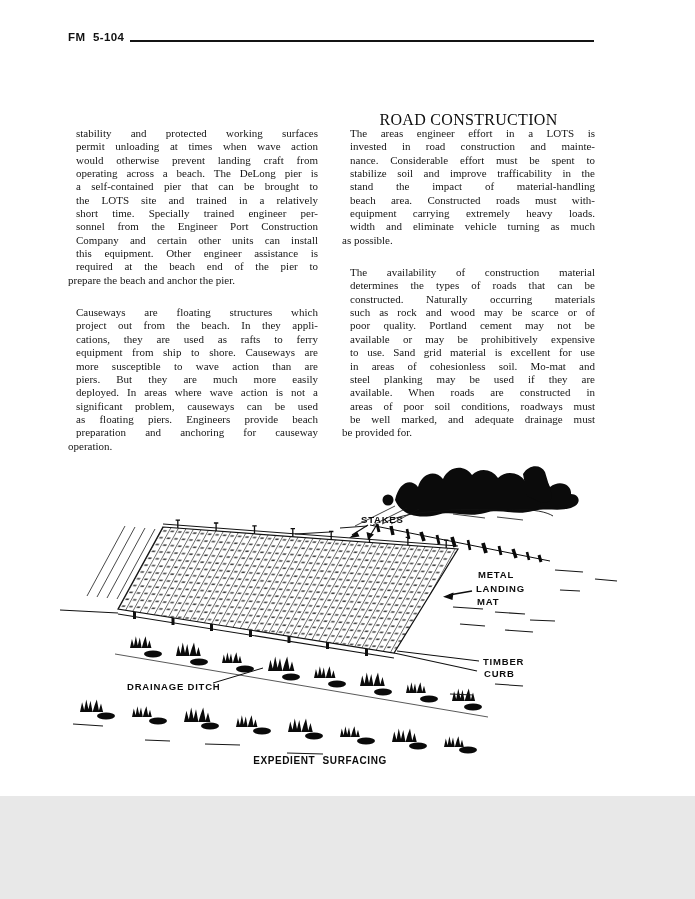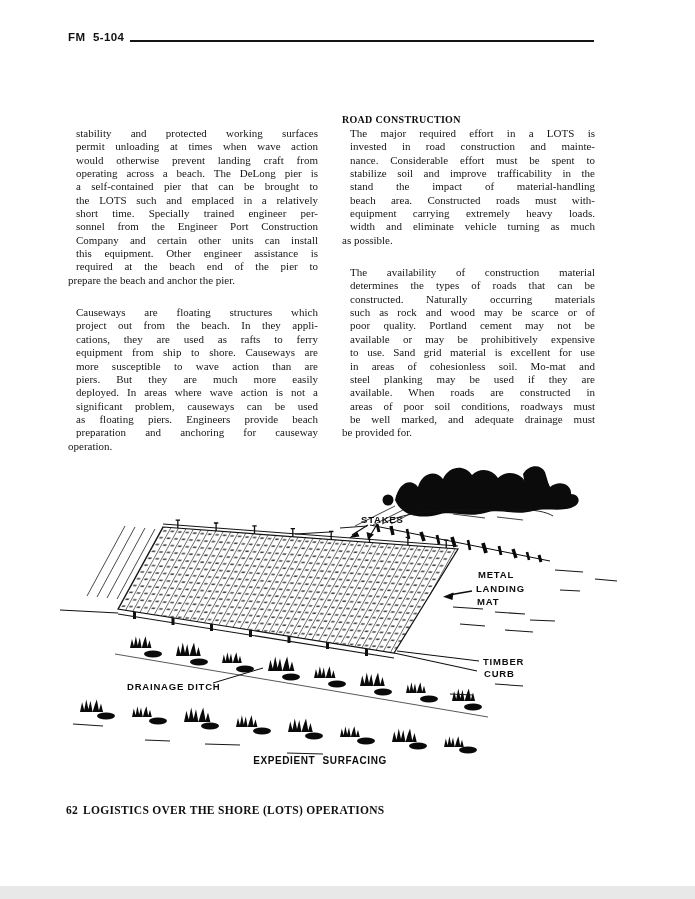--- a/index.html
+++ b/index.html
@@ -1,27 +1,27 @@
 <!DOCTYPE html>
 <html><head>
 <meta charset="utf-8">
 <style>
   html,body{margin:0;padding:0;background:#e8e8e8;}
-  .page{position:relative;width:695px;height:886px;background:#ffffff;overflow:hidden;
+  .page{position:relative;width:695px;height:796px;background:#ffffff;overflow:hidden;
         font-family:"Liberation Serif",serif;color:#161616;}
   
   .docnum{position:absolute;left:68px;top:31px;font-family:"Liberation Sans",sans-serif;
           font-weight:bold;font-size:11.5px;letter-spacing:.4px;word-spacing:4px;color:#111;}
   .hdr-rule{position:absolute;left:130px;top:40px;width:464px;height:2px;background:#141414;}
   
   .cols{position:absolute;left:68px;top:112px;width:527px;display:grid;
         grid-template-columns:250px 253px;column-gap:24px;}
   .col{font-size:11px;line-height:13.35px;}
   .col.left{margin-top:15px;}
-  .colhead{font-weight:bold;font-size:10px;line-height:15px;
+  .colhead{font-weight:normal;font-size:16px;line-height:15px;text-align:center;
            letter-spacing:.3px;color:#0d0d0d;}
   .para{margin:0 0 19px 0;}
   .pl{min-height:13.35px;}
   .pl.j{text-align:justify;text-align-last:justify;margin-left:8px;}
   
   .figure{position:absolute;left:55px;top:462px;width:585px;height:312px;}
   .figure svg{position:absolute;left:0;top:0;}
   .fig-label{font-family:"Liberation Sans",sans-serif;font-weight:bold;font-size:9.5px;
              letter-spacing:.8px;fill:#0c0c0c;}
   .caption{position:absolute;left:0;top:293px;width:530px;text-align:center;
@@ -41,21 +41,21 @@
   <div class="hdr-rule"></div>
 
   <div class="cols">
     <div class="col left">
       <div class="para">
           <div class="pl j">stability and protected working surfaces</div>
           <div class="pl j">permit unloading at times when wave action</div>
           <div class="pl j">would otherwise prevent landing craft from</div>
           <div class="pl j">operating across a beach. The DeLong pier is</div>
           <div class="pl j">a self-contained pier that can be brought to</div>
-          <div class="pl j">the LOTS such and emplaced in a relatively</div>
+          <div class="pl j">the LOTS site and trained in a relatively</div>
           <div class="pl j">short time. Specially trained engineer per-</div>
           <div class="pl j">sonnel from the Engineer Port Construction</div>
           <div class="pl j">Company and certain other units can install</div>
           <div class="pl j">this equipment. Other engineer assistance is</div>
           <div class="pl j">required at the beach end of the pier to</div>
           <div class="pl">prepare the beach and anchor the pier.</div>
         </div>
       <div class="para">
           <div class="pl j">Causeways are floating structures which</div>
           <div class="pl j">project out from the beach. In they appli-</div>
@@ -66,21 +66,21 @@
           <div class="pl j">deployed. In areas where wave action is not a</div>
           <div class="pl j">significant problem, causeways can be used</div>
           <div class="pl j">as floating piers. Engineers provide beach</div>
           <div class="pl j">preparation and anchoring for causeway</div>
           <div class="pl">operation.</div>
         </div>
     </div>
     <div class="col right">
       <div class="colhead">ROAD CONSTRUCTION</div>
       <div class="para">
-          <div class="pl j">The major required effort in a LOTS is</div>
+          <div class="pl j">The areas engineer effort in a LOTS is</div>
           <div class="pl j">invested in road construction and mainte-</div>
           <div class="pl j">nance. Considerable effort must be spent to</div>
           <div class="pl j">stabilize soil and improve trafficability in the</div>
           <div class="pl j">stand the impact of material-handling</div>
           <div class="pl j">beach area. Constructed roads must with-</div>
           <div class="pl j">equipment carrying extremely heavy loads.</div>
           <div class="pl j">width and eliminate vehicle turning as much</div>
           <div class="pl">as possible.</div>
         </div>
       <div class="para">

